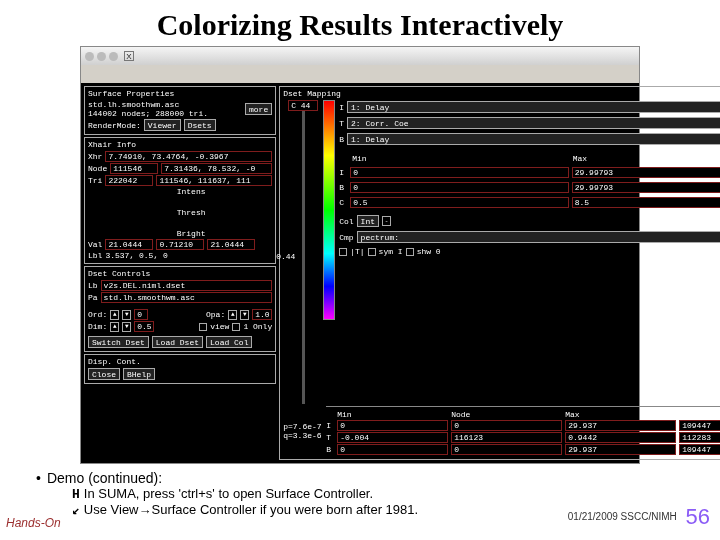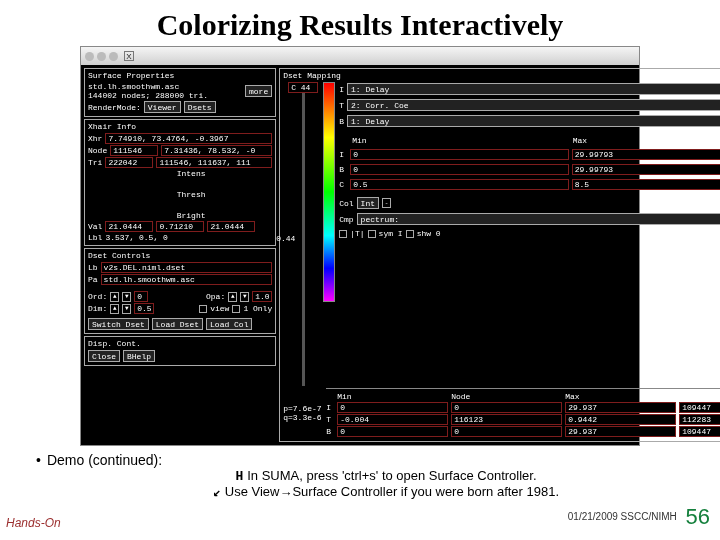--- a/index.html
+++ b/index.html
@@ -3,43 +3,43 @@
 <meta charset="utf-8">
 <style>
   * { margin: 0; padding: 0; box-sizing: border-box; }
   body { width: 720px; height: 540px; background: #fff; font-family: "Times New Roman", serif; overflow: hidden; position: relative; }
   .slide-title { font-size: 30px; text-align: center; padding: 8px 0 4px 0; color: #000; }
   .app-win { margin: 0 auto; width: 560px; border: 1px solid #888; background: #d4d0c8; }
   .titlebar { background: linear-gradient(#f5f5f5,#d0d0d0); height: 18px; display: flex; align-items: center; padding: 0 4px; font-family: Arial, sans-serif; font-size: 10px; color: #222; }
   .mac-btns { display: flex; gap: 3px; margin-right: 6px; }
   .mac-btn { width: 9px; height: 9px; border-radius: 50%; background: #bbb; }
   .titlebar .xicon { width: 10px; height: 10px; border: 1px solid #777; margin-right: 4px; display: flex; align-items: center; justify-content: center; font-size: 8px; }
-  .app-body { background: #000; color: #fff; font-family: "Courier New", monospace; font-size: 8px; display: flex; padding: 3px; gap: 3px; height: 380px; }
+  .app-body { background: #000; color: #fff; font-family: "Courier New", monospace; font-size: 8px; display: flex; padding: 3px; gap: 3px; height: 380px; margin-top: 18px; }
   .panel-left { width: 230px; display: flex; flex-direction: column; gap: 2px; }
   .panel-right { flex: 1; display: flex; flex-direction: column; gap: 2px; }
   .sect { border: 1px solid #aaa; padding: 2px 3px; }
   .sect-title { font-size: 8px; margin-bottom: 2px; }
   .row { display: flex; align-items: center; gap: 3px; margin: 1px 0; }
   .lbl { font-size: 8px; white-space: nowrap; }
   .fld { background: #000; border: 1px solid #7f1d1d; color: #fff; font-family: inherit; font-size: 8px; padding: 0 2px; height: 11px; }
   .fld-w { width: 48px; }
   .fld-www { flex: 1; }
   .btn { background: #222; border: 1px solid #aaa; color: #fff; font-family: inherit; font-size: 8px; padding: 0 3px; height: 12px; cursor: pointer; text-align: center; }
   .arr { width: 9px; height: 10px; border: 1px solid #aaa; display: inline-flex; align-items: center; justify-content: center; font-size: 6px; cursor: pointer; }
   .chk { width: 8px; height: 8px; border: 1px solid #aaa; display: inline-block; cursor: pointer; }
   .colorbar-area { flex: 1; display: flex; position: relative; }
   .colorbar { width: 12px; height: 220px; background: linear-gradient(to bottom, #ff0000 0%, #ffff00 25%, #00ff00 50%, #00ffff 70%, #0000ff 85%, #ff00ff 100%); border: 1px solid #888; margin-right: 4px; }
   .right-cols { flex: 1; display: flex; flex-direction: column; gap: 2px; }
   .bullets { padding: 6px 20px 0 36px; font-family: Arial, sans-serif; font-size: 14px; }
   .bullets .dot::before { content: "•"; margin-right: 6px; }
-  .sub { margin-left: 36px; font-size: 13px; text-align: center; }
+  .sub { margin-left: 36px; font-size: 13px; }
   .sub .sym { font-family: "Courier New", monospace; font-weight: bold; margin-right: 4px; }
   .handson { position: absolute; left: 6px; bottom: 10px; color: #9b2f2f; font-family: Arial, sans-serif; font-size: 12px; font-style: italic; }
   .footer-r { position: absolute; right: 10px; bottom: 10px; font-family: Arial, sans-serif; font-size: 10px; color: #333; }
-  .footer-r .pg { font-size: 22px; color: #15803d; margin-left: 6px; vertical-align: -4px; }
+  .footer-r .pg { font-size: 22px; color: #8b5cf6; margin-left: 6px; vertical-align: -4px; }
 </style>
 </head>
 <body>
 
 <h1 class="slide-title">Colorizing Results Interactively</h1>
 
 <div class="app-win">
   <div class="titlebar">
     <div class="mac-btns">
       <div class="mac-btn"></div>

